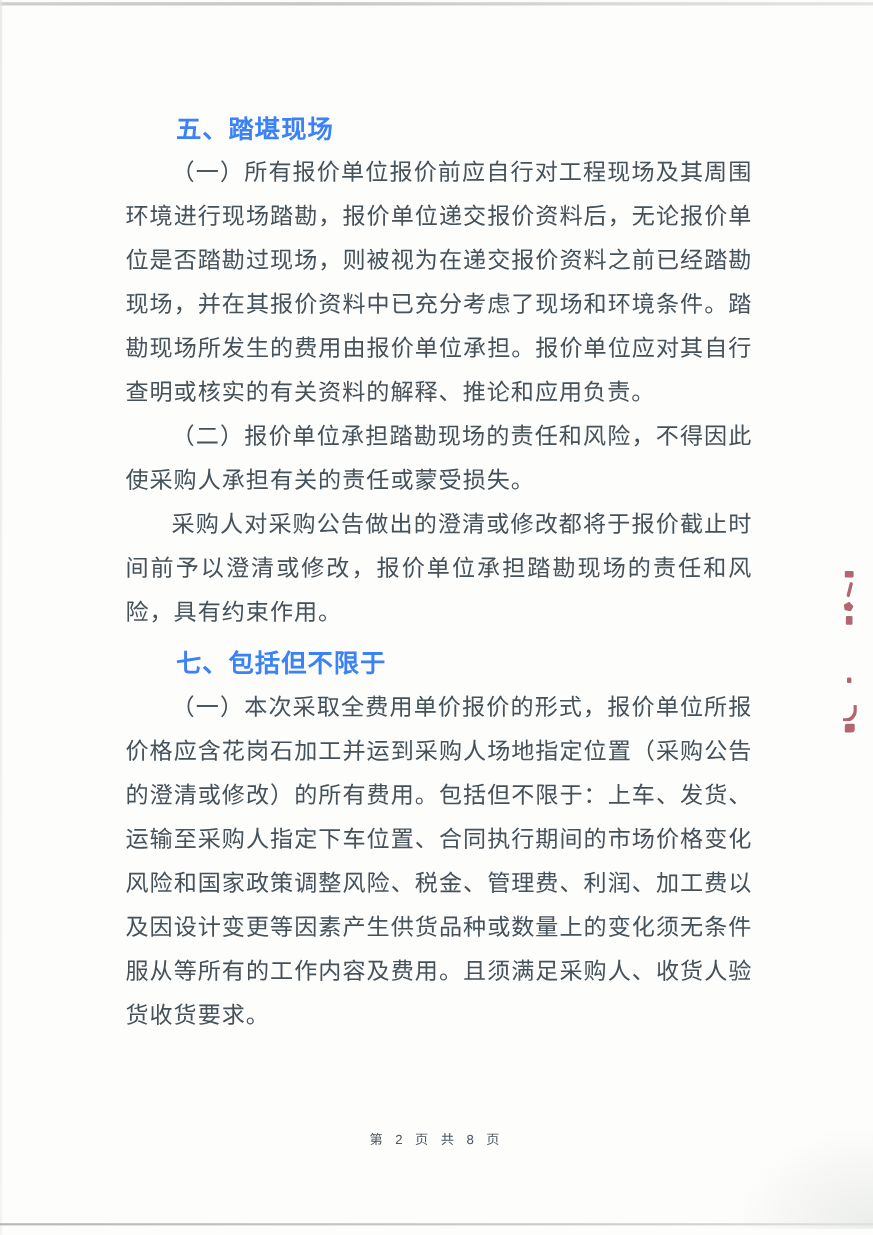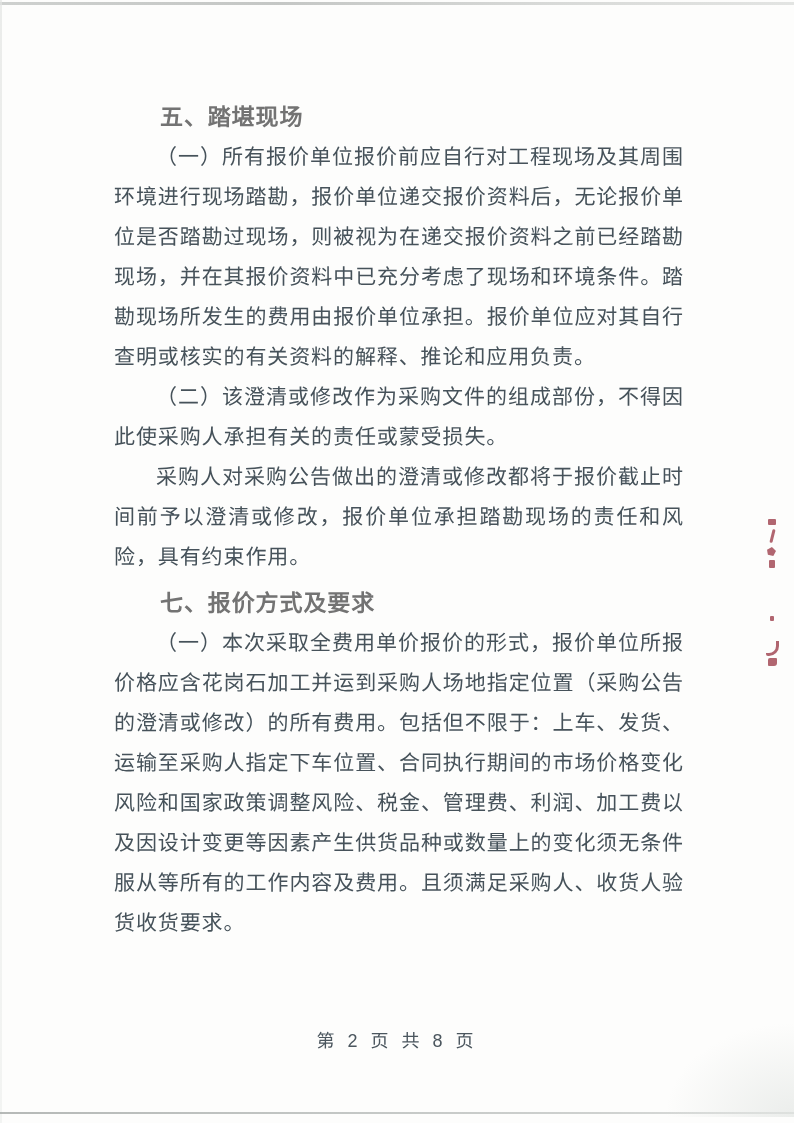--- a/index.html
+++ b/index.html
@@ -65,37 +65,37 @@
     font-size: 21px;
     line-height: 40px;
     letter-spacing: 0.9px;
     text-align: justify;
     text-justify: inter-character;
   }
   .doc-heading {
     font-family: "Liberation Sans", "DejaVu Sans", sans-serif;
     font-weight: bold;
     font-size: 23px;
-    color: #737373;
+    color: #3b82f6;
     text-indent: 2em;
     margin: 0;
     line-height: 40px;
   }
   .doc-heading.spaced { margin-top: 6px; }
   .doc-para {
     margin: 0;
     text-indent: 2em;
   }
   .page-footer {
     position: absolute;
     left: 0; top: 1026px;
     width: 100%;
     text-align: center;
     font-family: "Liberation Sans", "DejaVu Sans", sans-serif;
-    font-size: 18px;
+    font-size: 12px;
     letter-spacing: 4px;
     color: #4b565e;
   }
 </style>
 </head>
 <body>
 
 <div class="page">
 
   <div class="scan-edge-top"></div>
@@ -107,23 +107,23 @@
   <div class="seal-mark seal-m2"></div>
   <div class="seal-mark seal-m3"></div>
   <div class="seal-mark seal-m4"></div>
   <div class="seal-mark seal-m5"></div>
   <div class="seal-mark seal-m6"></div>
   <div class="seal-mark seal-m7"></div>
 
   <div class="doc-body">
     <p class="doc-heading">五、踏堪现场</p>
     <p class="doc-para">（一）所有报价单位报价前应自行对工程现场及其周围环境进行现场踏勘，报价单位递交报价资料后，无论报价单位是否踏勘过现场，则被视为在递交报价资料之前已经踏勘现场，并在其报价资料中已充分考虑了现场和环境条件。踏勘现场所发生的费用由报价单位承担。报价单位应对其自行查明或核实的有关资料的解释、推论和应用负责。</p>
-    <p class="doc-para">（二）该澄清或修改作为采购文件的组成部份，不得因此使采购人承担有关的责任或蒙受损失。</p>
+    <p class="doc-para">（二）报价单位承担踏勘现场的责任和风险，不得因此使采购人承担有关的责任或蒙受损失。</p>
     <p class="doc-para">采购人对采购公告做出的澄清或修改都将于报价截止时间前予以澄清或修改，报价单位承担踏勘现场的责任和风险，具有约束作用。</p>
-    <p class="doc-heading spaced">七、报价方式及要求</p>
+    <p class="doc-heading spaced">七、包括但不限于</p>
     <p class="doc-para">（一）本次采取全费用单价报价的形式，报价单位所报价格应含花岗石加工并运到采购人场地指定位置（采购公告的澄清或修改）的所有费用。包括但不限于：上车、发货、运输至采购人指定下车位置、合同执行期间的市场价格变化风险和国家政策调整风险、税金、管理费、利润、加工费以及因设计变更等因素产生供货品种或数量上的变化须无条件服从等所有的工作内容及费用。且须满足采购人、收货人验货收货要求。</p>
   </div>
 
   <div class="page-footer">
     <span>第 2 页 共 8 页</span>
   </div>
 
 </div>
 
 </body></html>

